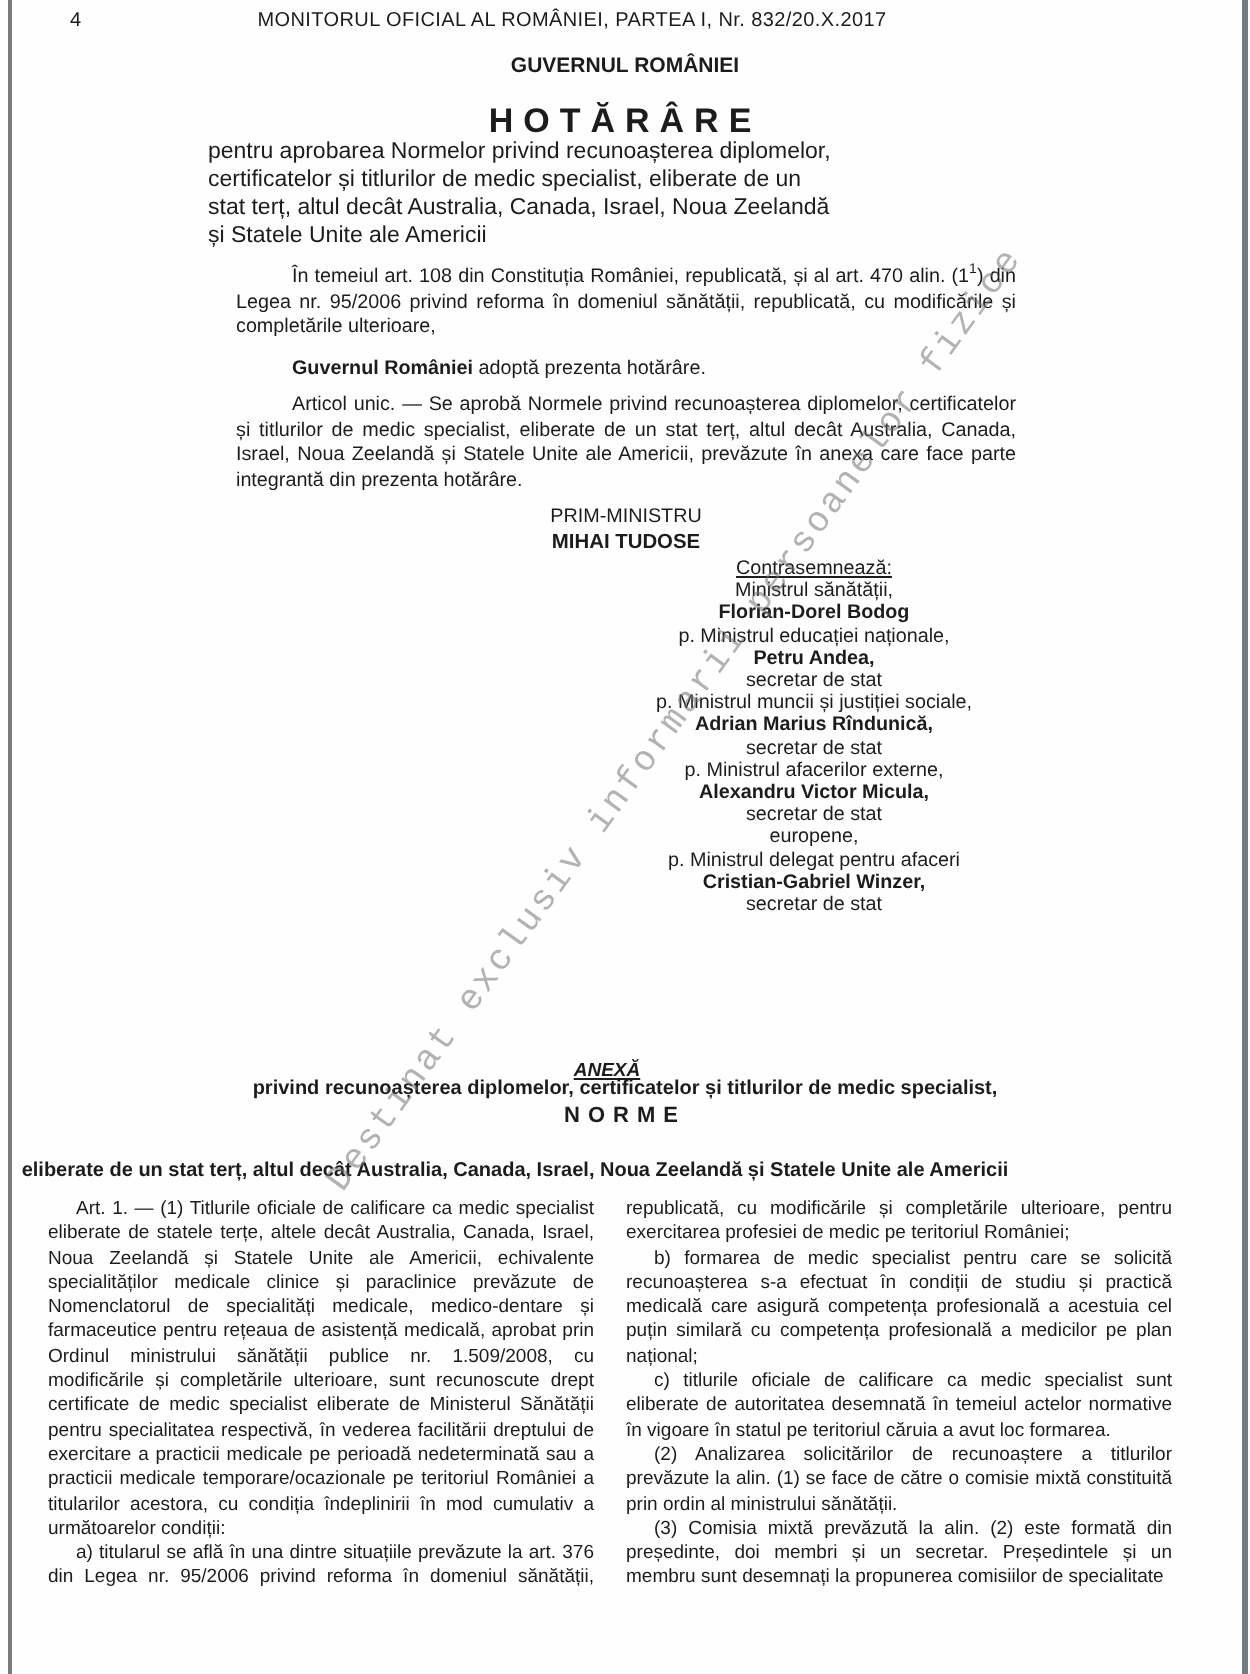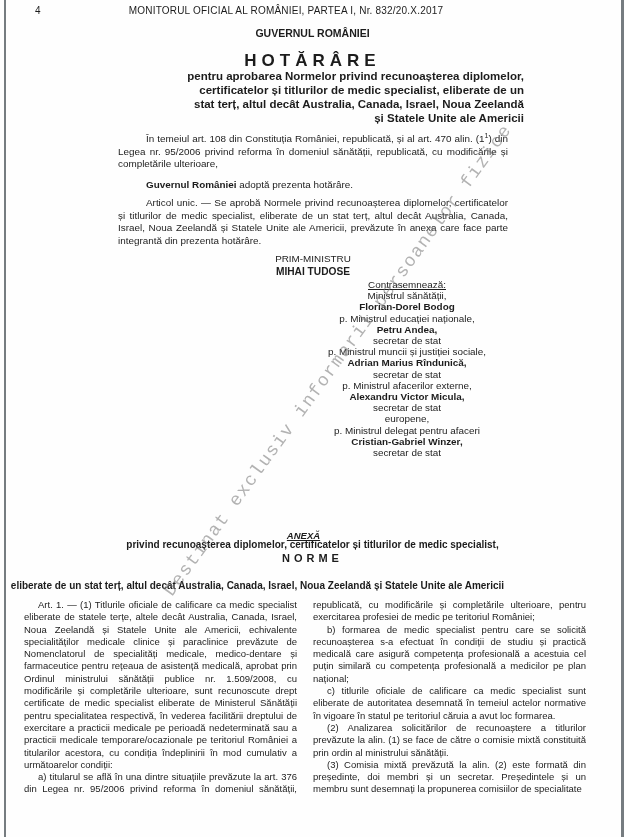--- a/index.html
+++ b/index.html
@@ -12,21 +12,21 @@
     color:#1c1c1c;
   }
   .edge{position:absolute;top:0;height:837px;background:#767c80;}
   .edge-left{left:4px;width:2px;}
   .edge-right{left:621px;width:3px;}
 
   .page-num{position:absolute;top:5px;left:35px;font-size:10px;}
   .journal-header{position:absolute;top:5px;left:0;width:572px;text-align:center;font-size:10px;letter-spacing:.2px;}
   .issuer{position:absolute;top:27px;left:0;width:625px;text-align:center;font-size:10.5px;font-weight:bold;}
   .decree-type{position:absolute;top:51px;left:0;width:625px;text-align:center;font-size:17px;font-weight:bold;letter-spacing:5px;}
-  .decree-title{position:absolute;top:69px;left:84px;width:440px;text-align:right;font-size:11.5px;font-weight:bold;line-height:14px;}
+  .decree-title{position:absolute;top:69px;left:104px;width:440px;text-align:left;font-size:11.5px;font-weight:normal;line-height:14px;}
 
   .para{position:absolute;left:118px;width:390px;font-size:9.9px;line-height:12.5px;text-align:justify;}
   .para .indent{display:inline-block;width:28px;}
   .preamble{top:133px;}
   .enactment{top:179px;}
   .article{top:197px;}
   sup{font-size:7px;line-height:0;}
 
   .pm-block{position:absolute;top:253px;left:118px;width:390px;text-align:center;font-size:9.9px;line-height:12.5px;}
   .pm-name{font-weight:bold;font-size:10.2px;}

